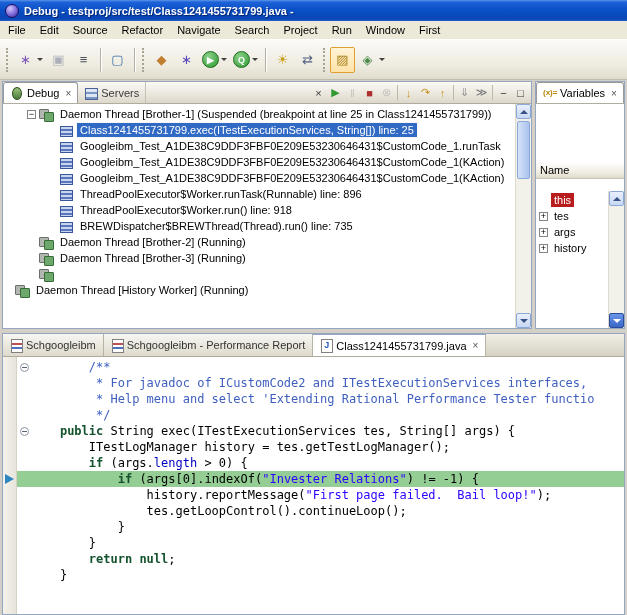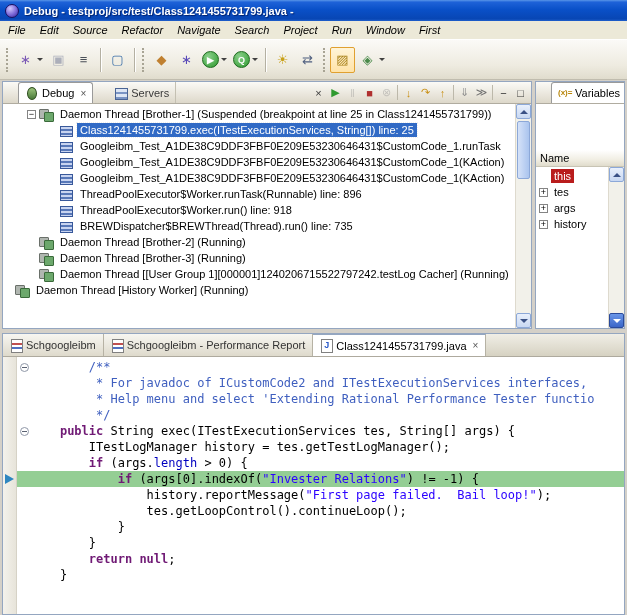--- a/index.html
+++ b/index.html
@@ -13,45 +13,45 @@
   
   .titlebar{
     height:21px; display:flex; align-items:center; gap:5px; padding:0 5px;
     background:linear-gradient(180deg,#5A96E8 0%,#1E62D8 10%,#0A50C8 45%,#0846B4 90%,#2060CC 100%);
   }
   .app-icon{ width:14px; height:14px; border-radius:50%; flex:none;
     background:radial-gradient(circle at 35% 30%,#cfc6ff,#7a66d6 55%,#33208f); border:1px solid #1a1060;}
   .title-text{ color:#fff; font-weight:bold; text-shadow:1px 1px 1px #00206a; white-space:nowrap;}
   
   .menubar{ height:19px; background:#ECE9D8; display:flex; align-items:center; padding-left:1px;
-    border-bottom:1px solid #FFFFFF;font-style:italic; }
+    border-bottom:1px solid #FFFFFF; }
   .menu-item{ padding:2px 7px; }
   
   .toolbar{ height:40px; background:linear-gradient(180deg,#FBFAF7,#EEEBE0 65%,#E0DCCD);
     border-bottom:1px solid #C0BCAE; display:flex; align-items:center; padding:0 3px; }
   .grip{ width:4px; height:24px; margin:0 3px; border-left:2px dotted #A8A494; }
   .sep{ width:1px; height:24px; background:#B4B0A2; box-shadow:1px 0 0 #FFF; margin:0 4px; }
   .tbtn{ height:26px; display:flex; align-items:center; padding:0 2px; border:1px solid transparent; border-radius:2px;}
   .tbtn.highlight{ border:1px solid #E0A030; background:linear-gradient(180deg,#FFF4D8,#FFE3A8); }
   .tbtn.disabled{ opacity:.45; }
   .gl{ width:19px; height:19px; display:flex; align-items:center; justify-content:center; font-size:13px; }
   .gl.circle{ width:17px; height:17px; border-radius:50%; color:#fff; font-size:9px; font-weight:bold;
     border:1px solid #1E6A1E; }
   .dd{ width:0; height:0; border-left:3px solid transparent; border-right:3px solid transparent;
     border-top:3px solid #404040; margin-left:2px; }
   
   .top-area{ height:249px; display:flex; padding:1px 2px 0 2px; }
   .pane{ border:1px solid #94A6C0; background:#fff; display:flex; flex-direction:column; overflow:hidden;}
   .debug-pane{ width:530px; flex:none; }
   .sash-v{ width:3px; flex:none; }
-  .vars-pane{ flex:1; }
+  .vars-pane{ flex:1;gap:12px; }
   .pane-tabs{ height:22px; flex:none; background:linear-gradient(180deg,#FBFAF6,#DDD8CA);
     border-bottom:1px solid #B0ACA0; display:flex; align-items:flex-end; }
   .vtab{ height:21px; display:flex; align-items:center; gap:4px; padding:0 6px; color:#3A3A3A;
-    border-right:1px solid #C4C0B2; white-space:nowrap;margin-left:15px;}
+    border-right:1px solid #C4C0B2; white-space:nowrap;}
   .vtab.active{ background:#fff; color:#000; border:1px solid #9A9A9A; border-bottom:none;
     border-top-left-radius:3px; border-top-right-radius:3px; }
   .close{ font-size:10px; color:#555; margin-left:2px; }
   .view-toolbar{ margin-left:auto; display:flex; align-items:center; padding-right:2px; align-self:center;}
   .vbtn{ width:17px; height:17px; display:flex; align-items:center; justify-content:center; font-size:11px;}
   .vbtn.disabled{ opacity:.4; }
   .vsep{ width:1px; height:15px; background:#BCB8AA; margin:0 2px; }
   
   .vicon{ width:13px; height:12px; position:relative; flex:none; }
   .debug-icon::before{ content:""; position:absolute; left:2px; top:0; width:8px; height:11px;
@@ -115,21 +115,21 @@
     background:linear-gradient(90deg,#F4F2EC,#E7E4DA); border-right:1px solid #D6D2C6;}
   .ip-arrow{ position:absolute; left:2px; width:0; height:0;
     border-top:5px solid transparent; border-bottom:5px solid transparent; border-left:9px solid #2E86C0;}
   .code{ flex:1; overflow:hidden; padding-top:2px; }
   .cline{ height:16px; display:flex; align-items:center; }
   .cline.hl{ background:#94CE94; }
   .fold-cell{ width:14px; flex:none; height:100%; display:flex; align-items:center; justify-content:center;}
   .fold{ width:9px; height:9px; border:1px solid #9098A8; border-radius:50%; background:#fff; position:relative;}
   .fold::after{ content:""; position:absolute; left:1px; right:1px; top:3px; height:1px; background:#5A6272;}
   .cpre{ white-space:pre; font-family:"DejaVu Sans Mono","Liberation Mono",monospace; font-size:12px; line-height:16px;}
-  .cm{ color:#3F5FBF; } .kw{ color:#701a75; font-weight:bold; } .str{ color:#2A00FF; }
+  .cm{ color:#3F5FBF; } .kw{ color:#14532d; font-weight:bold; } .str{ color:#2A00FF; }
   .fld{ color:#0000C0; } .pl{ color:#000; }
 </style>
 </head>
 <body>
 
 <div class="titlebar">
   <span class="app-icon"></span>
   <span class="title-text">Debug - testproj/src/test/Class1241455731799.java -</span>
 </div>
 
@@ -276,21 +276,20 @@
             <span class="lbl">Daemon Thread [Brother-2] (Running)</span>
           </div>
           <div class="trow" style="padding-left: 24px;">
             <span class="exp hide"></span>
             <span class="ic ic-thread"></span>
             <span class="lbl">Daemon Thread [Brother-3] (Running)</span>
           </div>
           <div class="trow" style="padding-left: 24px;">
             <span class="exp hide"></span>
             <span class="ic ic-thread"></span>
-            <span class="lbl">Daemon Thread [[User Group 1][000001]1240206715522797242.testLog Cacher] (Running)</span>
           </div>
           <div class="trow" style="">
             <span class="exp hide"></span>
             <span class="ic ic-thread"></span>
             <span class="lbl">Daemon Thread [History Worker] (Running)</span>
           </div>
         </div>
       <div class="sb">
         <div class="sb-btn">
             <span class="tri-up"></span>

